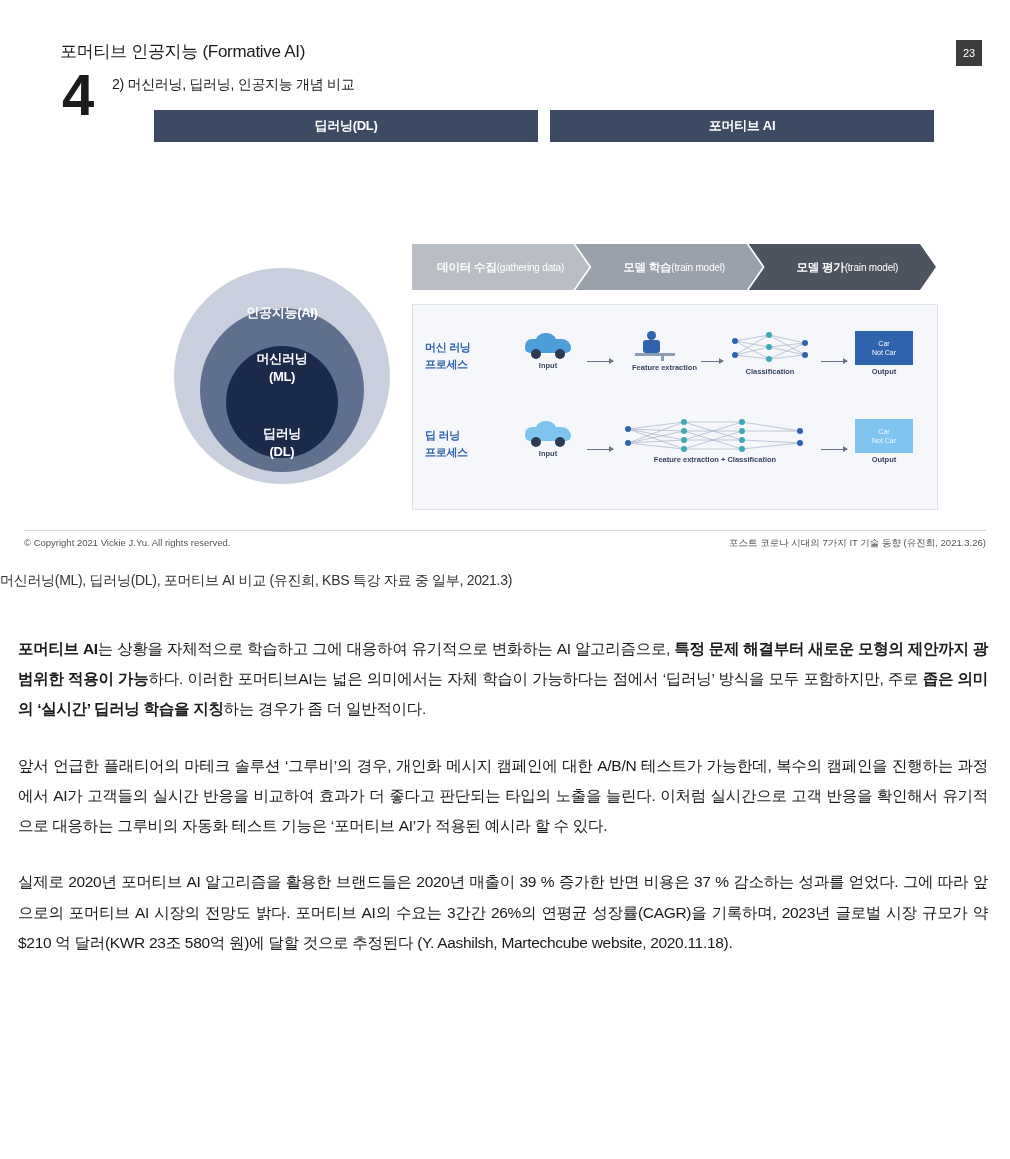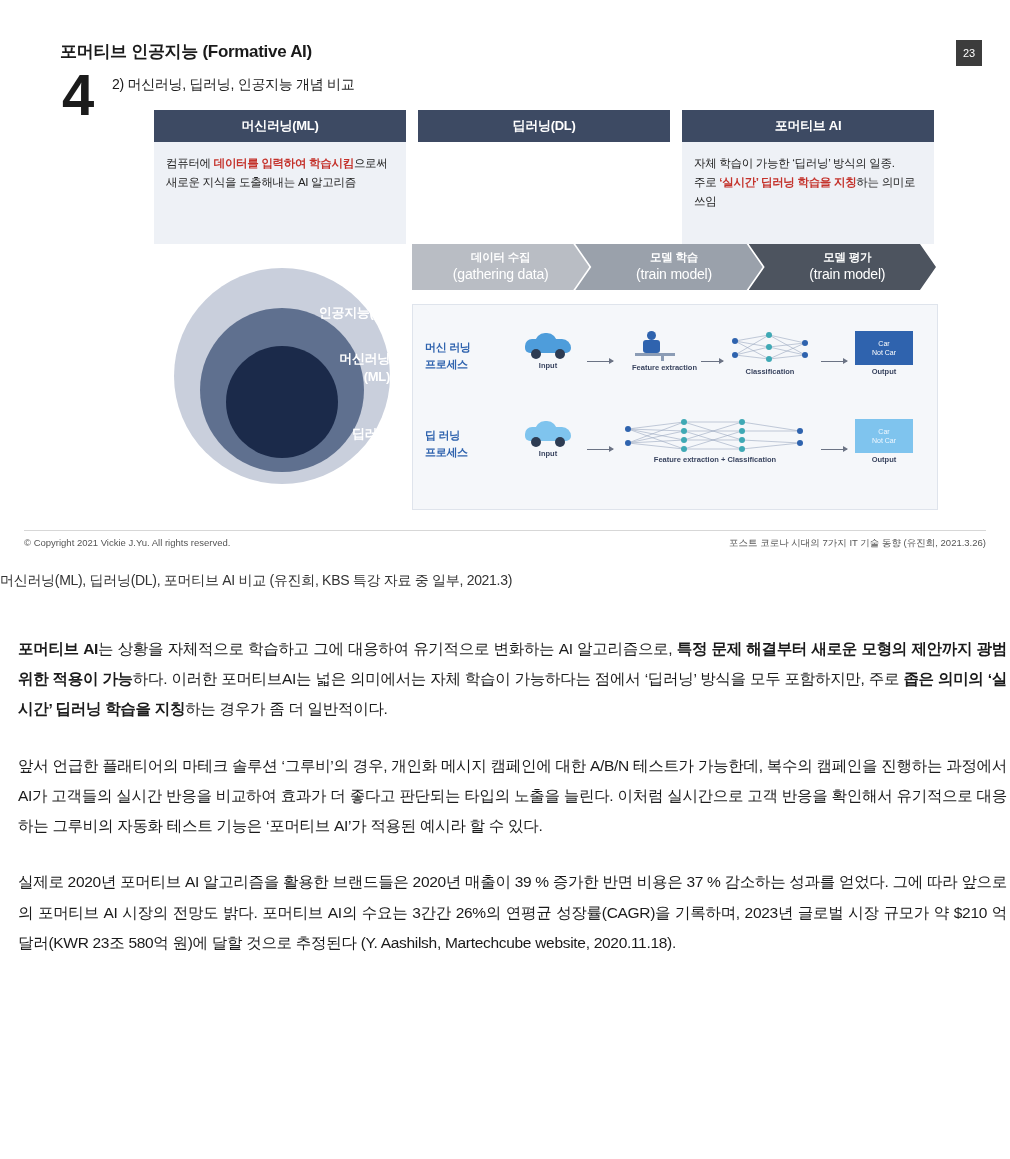--- a/index.html
+++ b/index.html
@@ -24,21 +24,21 @@
     position: relative;
     margin: 18px 24px 0 24px;
     padding: 0 0 6px 0;
     min-height: 520px;
   }
   .slide-title {
     position: absolute;
     left: 36px;
     top: 22px;
     font-size: 17px;
-    font-weight: bold;
+    font-weight: normal;
     color: #1b1b1b;
     letter-spacing: -0.3px;
     text-align: center;
   }
   .page-badge {
     position: absolute;
     right: 4px;
     top: 22px;
     width: 26px;
     height: 26px;
@@ -125,21 +125,21 @@
   .venn .c3 {
     position: absolute;
     left: 52px; top: 78px;
     width: 112px; height: 112px;
     border-radius: 50%;
     background: #1b2a4a;
   }
   .venn-lab {
     position: absolute;
     width: 100%;
-    text-align: right;
+    text-align: center;
     color: #ffffff;
     font-weight: bold;
     letter-spacing: -0.3px;
   }
   .venn-lab.l1 { top: 36px; font-size: 13px; color:#ffffff; }
   .venn-lab.l2 { top: 82px; font-size: 13px; line-height: 1.35; }
   .venn-lab.l3 { top: 157px; font-size: 13px; line-height: 1.35; }
 
   
   .pipeline {
@@ -149,36 +149,36 @@
     width: 524px;
     height: 46px;
     display: flex;
   }
   .chev {
     position: relative;
     flex: 1;
     color: #ffffff;
     font-size: 10.5px;
     display: flex;
-    flex-direction: column;
+    flex-direction: row;
     align-items: center;
     justify-content: center;
     line-height: 1.3;
     clip-path: polygon(0 0, calc(100% - 16px) 0, 100% 50%, calc(100% - 16px) 100%, 0 100%, 16px 50%);
     margin-left: -14px;
     padding-left: 10px;
     letter-spacing: -0.2px;
   }
   .chev:first-child {
     margin-left: 0;
     clip-path: polygon(0 0, calc(100% - 16px) 0, 100% 50%, calc(100% - 16px) 100%, 0 100%);
     padding-left: 0;
   }
   .chev b { font-weight: bold; font-size: 11.5px; }
-  .chev span { font-size: 14px; }
+  .chev span { font-size: 10px; }
   .chev.g1 { background: #b9bdc4; }
   .chev.g2 { background: #7c8490; }
   .chev.g3 { background: #9aa1ab; }
   .chev.g4 { background: #4d545f; }
 
   
   .procbox {
     position: absolute;
     left: 388px;
     top: 286px;
@@ -309,21 +309,21 @@
   .caption {
     text-align: left;
     font-size: 14px;
     color: #333333;
     margin: 28px 0 0 0;
     letter-spacing: -0.3px;
   }
 
   
   .bodytext {
-    margin: 44px 3px 0 18px;
+    margin: 44px 22px 0 18px;
   }
   .bodytext p {
     font-size: 15.5px;
     line-height: 1.95;
     text-align: justify;
     margin: 0 0 26px 0;
     color: #1a1a1a;
     letter-spacing: -0.3px;
   }
   .bodytext p b { font-weight: bold; }
@@ -335,34 +335,24 @@
 
   <div class="slide">
 
     <div class="slide-title">포머티브 인공지능 (Formative AI)</div>
     <div class="page-badge">23</div>
     <div class="big-number">4</div>
     <div class="sub-title">2) 머신러닝, 딥러닝, 인공지능 개념 비교</div>
 
     <div class="compare">
       <div class="col">
-        <div class="col-head">머신러닝(ML)</div>
-        <div class="col-body">
-          <span>컴퓨터에 </span><span class="hl-red">데이터를 입력하여 학습시킴</span><span>으로써 새로운 지식을 도출해내는 AI 알고리즘</span>
-        </div>
-      </div>
-      <div class="col">
         <div class="col-head">딥러닝(DL)</div>
       </div>
       <div class="col">
         <div class="col-head">포머티브 AI</div>
-        <div class="col-body">
-          <span>자체 학습이 가능한 ‘딥러닝’ 방식의 일종.</span><br>
-          <span>주로 </span><span class="hl-red">‘실시간’ 딥러닝 학습을 지칭</span><span>하는 의미로 쓰임</span>
-        </div>
       </div>
     </div>
 
     <div class="venn">
       <div class="c1"></div>
       <div class="c2"></div>
       <div class="c3"></div>
       <div class="venn-lab l1">인공지능(AI)</div>
       <div class="venn-lab l2">
         <div>머신러닝</div>

